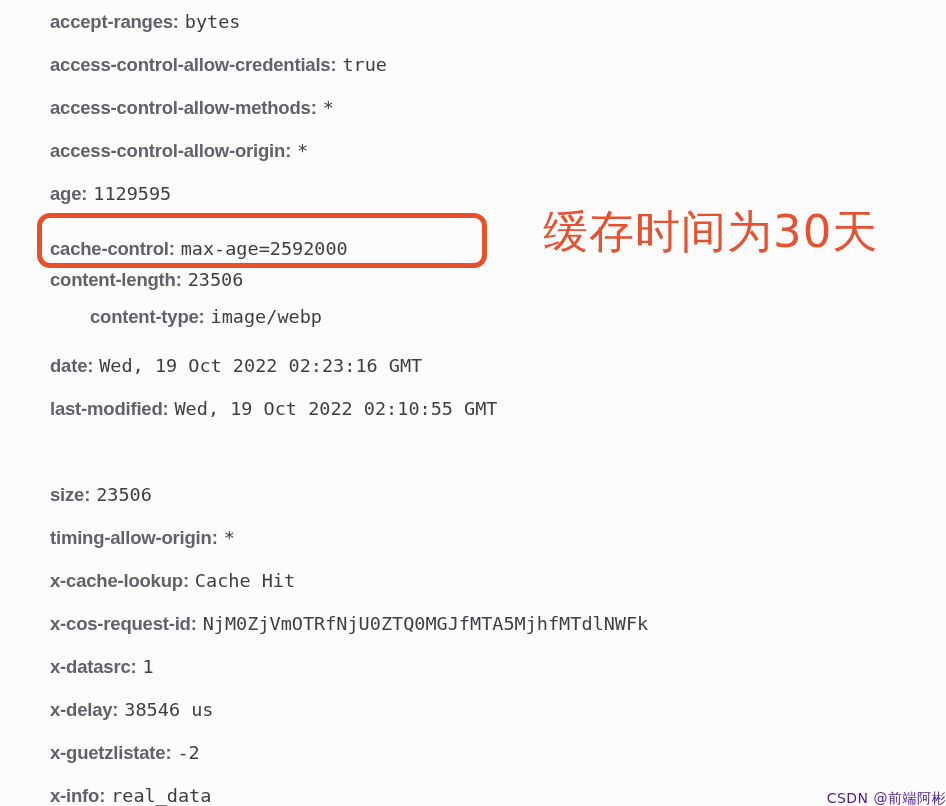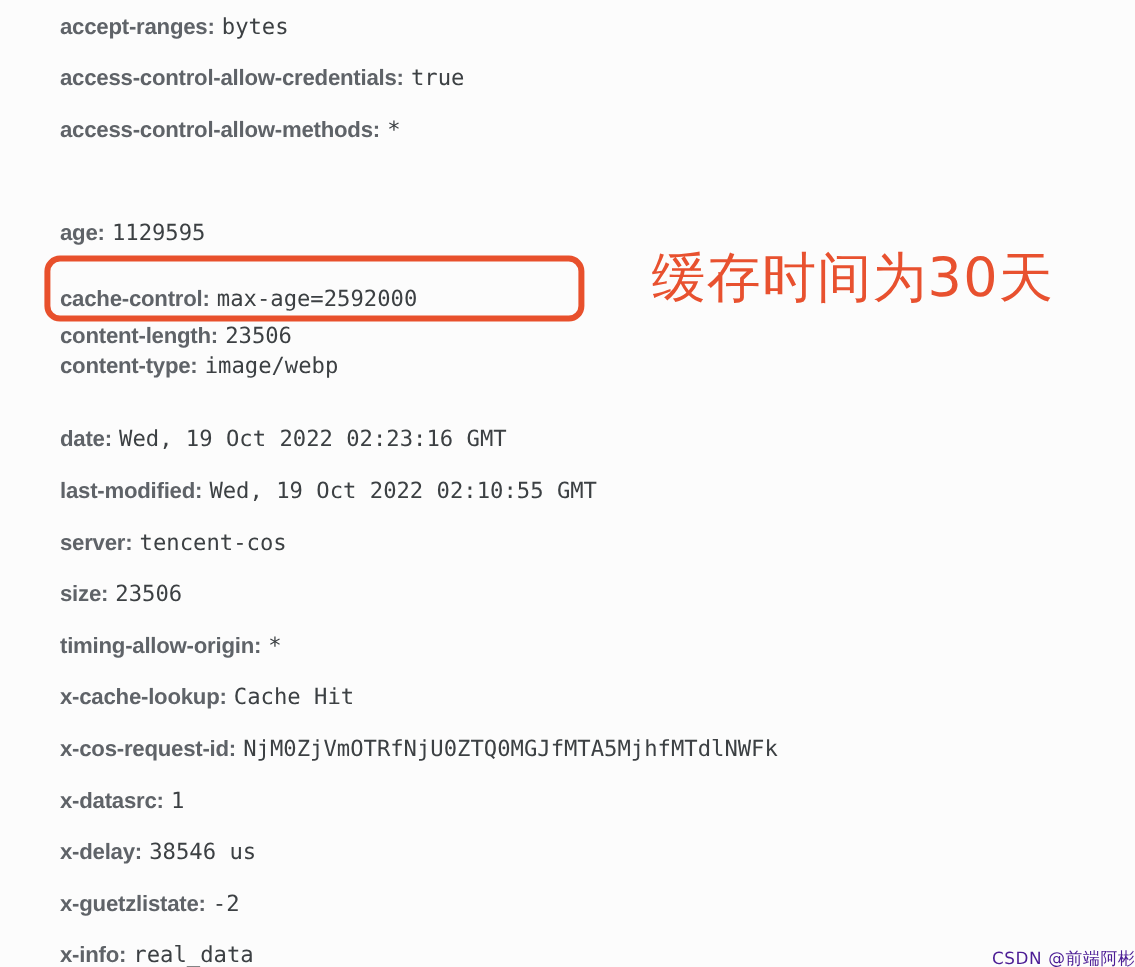--- a/index.html
+++ b/index.html
@@ -102,48 +102,48 @@
   </div>
 
   <div class="header-row" style="top:43px;">
     <span class="header-name">access-control-allow-credentials:</span><span class="header-value">true</span>
   </div>
 
   <div class="header-row" style="top:86px;">
     <span class="header-name">access-control-allow-methods:</span><span class="header-value">*</span>
   </div>
 
+  <div class="header-row" style="top:129px;">
+    <span class="header-name">access-control-allow-origin:</span><span class="header-value">*</span>
+  </div>
 
   <div class="header-row" style="top:172px;">
     <span class="header-name">age:</span><span class="header-value">1129595</span>
   </div>
 
   <div class="header-row" style="top:227px;">
     <span class="header-name">cache-control:</span><span class="header-value">max-age=2592000</span>
   </div>
 
   <div class="header-row" style="top:258px;">
     <span class="header-name">content-length:</span><span class="header-value">23506</span>
   </div>
 
-  <div class="header-row" style="top:283px;">
+  <div class="header-row" style="top:295px;margin-left:40px;">
     <span class="header-name">content-type:</span><span class="header-value">image/webp</span>
   </div>
 
   <div class="header-row" style="top:344px;">
     <span class="header-name">date:</span><span class="header-value">Wed, 19 Oct 2022 02:23:16 GMT</span>
   </div>
 
   <div class="header-row" style="top:387px;">
     <span class="header-name">last-modified:</span><span class="header-value">Wed, 19 Oct 2022 02:10:55 GMT</span>
   </div>
 
-  <div class="header-row" style="top:430px;">
-    <span class="header-name">server:</span><span class="header-value">tencent-cos</span>
-  </div>
 
   <div class="header-row" style="top:473px;">
     <span class="header-name">size:</span><span class="header-value">23506</span>
   </div>
 
   <div class="header-row" style="top:516px;">
     <span class="header-name">timing-allow-origin:</span><span class="header-value">*</span>
   </div>
 
   <div class="header-row" style="top:559px;">

